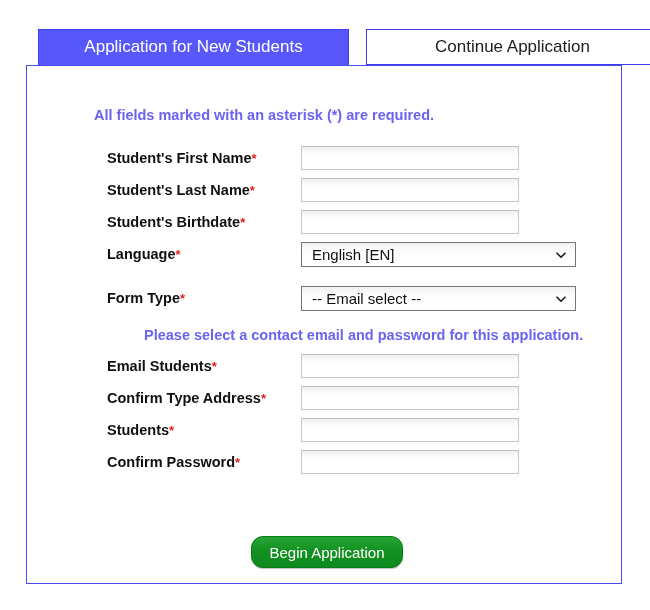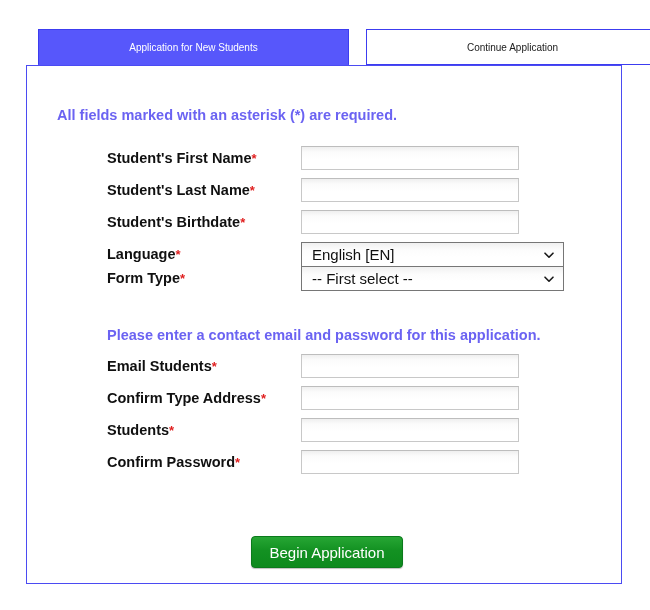--- a/index.html
+++ b/index.html
@@ -24,21 +24,21 @@
     height: 38px;
   }
   .tab {
     position: absolute;
     top: 0;
     height: 36px;
     box-sizing: border-box;
     display: flex;
     align-items: center;
     justify-content: center;
-    font-size: 10px;
+    font-size: 17px;
     border: 1px solid #3c3cf0;
     background: #ffffff;
     color: #202020;
     cursor: pointer;
     user-select: none;
     text-align: right;
   }
   .tab.active {
     background: #5757fb;
     color: #ffffff;
@@ -66,20 +66,21 @@
     border: 1px solid #4b4bf2;
     background: #ffffff;
   }
 
   .notice {
     position: absolute;
     font-size: 14.5px;
     font-weight: bold;
     color: #6b63f2;
     white-space: nowrap;
+    margin-left: 37px;
   }
   #required-notice { left: 30px; top: 41px; }
   #contact-notice  { left: 80px; top: 261px; }
 
   
   .field-row {
     position: absolute;
     left: 80px;
     width: 500px;
     height: 26px;
@@ -119,20 +120,21 @@
     outline: none;
     border-radius: 0;
   }
 
   .select-wrap {
     position: absolute;
     left: 194px;
     top: 0;
     width: 263px;
     height: 25px;
+    padding-left: 12px;
   }
   .select-box {
     position: absolute;
     inset: 0;
     box-sizing: border-box;
     border: 1px solid #767676;
     background: #ffffff;
     background-image: linear-gradient(to bottom, #f0f0f0 0%, #fcfcfc 30%, #ffffff 60%);
     display: flex;
     align-items: center;
@@ -154,36 +156,36 @@
     height: 12px;
     pointer-events: none;
   }
   .chevron svg { display: block; }
 
   
   #row-first-name  { top: 80px;  }
   #row-last-name   { top: 112px; }
   #row-birthdate   { top: 144px; }
   #row-language    { top: 176px; }
-  #row-form-type   { top: 200px; }
+  #row-form-type   { top: 220px; }
   #row-email       { top: 288px; }
   #row-email2      { top: 320px; }
   #row-password    { top: 352px; }
   #row-password2   { top: 384px; }
 
   
   #begin-application-button {
     position: absolute;
     left: 224px;
     top: 470px;
     width: 152px;
     height: 32px;
     box-sizing: border-box;
     border: 1px solid #0b7a1c;
-    border-radius: 4px;
+    border-radius: 12px;
     background: #13901f;
     background-image: linear-gradient(to bottom, #27a634 0%, #139122 45%, #0d8a1d 100%);
     color: #ffffff;
     font-family: "Liberation Sans", sans-serif;
     font-size: 15px;
     cursor: pointer;
     display: flex;
     align-items: center;
     justify-content: center;
     box-shadow: 0 1px 1px rgba(0,0,0,0.25);
@@ -231,31 +233,31 @@
             </svg>
         </span>
       </div>
     </div>
   </div>
 
   <div class="field-row" id="row-form-type">
     <div class="field-label"><span>Form Type</span><span class="req">*</span></div>
     <div class="select-wrap">
       <div class="select-box">
-        <span class="select-value">-- First select --</span>
+        <span class="select-value">-- Email select --</span>
         <span class="chevron">
           <svg viewBox="0 0 12 12" width="12" height="12">
               <path d="M2 4.2 L6 8.2 L10 4.2" fill="none" stroke="#1a1a1a" stroke-width="1.6" stroke-linecap="round" stroke-linejoin="round"></path>
             </svg>
         </span>
       </div>
     </div>
   </div>
 
-  <div class="notice" id="contact-notice">Please enter a contact email and password for this application.</div>
+  <div class="notice" id="contact-notice">Please select a contact email and password for this application.</div>
 
   <div class="field-row" id="row-email">
     <div class="field-label"><span>Email Students</span><span class="req">*</span></div>
     <input class="text-input" type="text" value="" style="">
   </div>
 
   <div class="field-row" id="row-email2">
     <div class="field-label"><span>Confirm Type Address</span><span class="req">*</span></div>
     <input class="text-input" type="text" value="" style="">
   </div>

